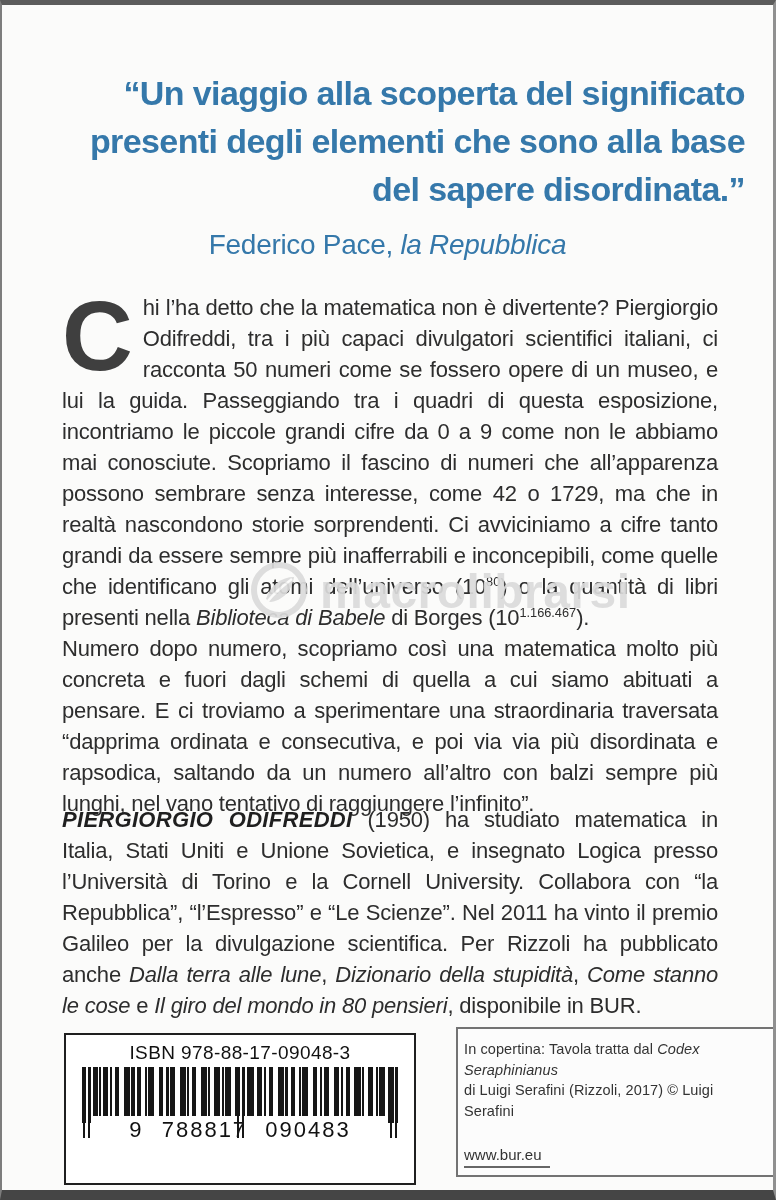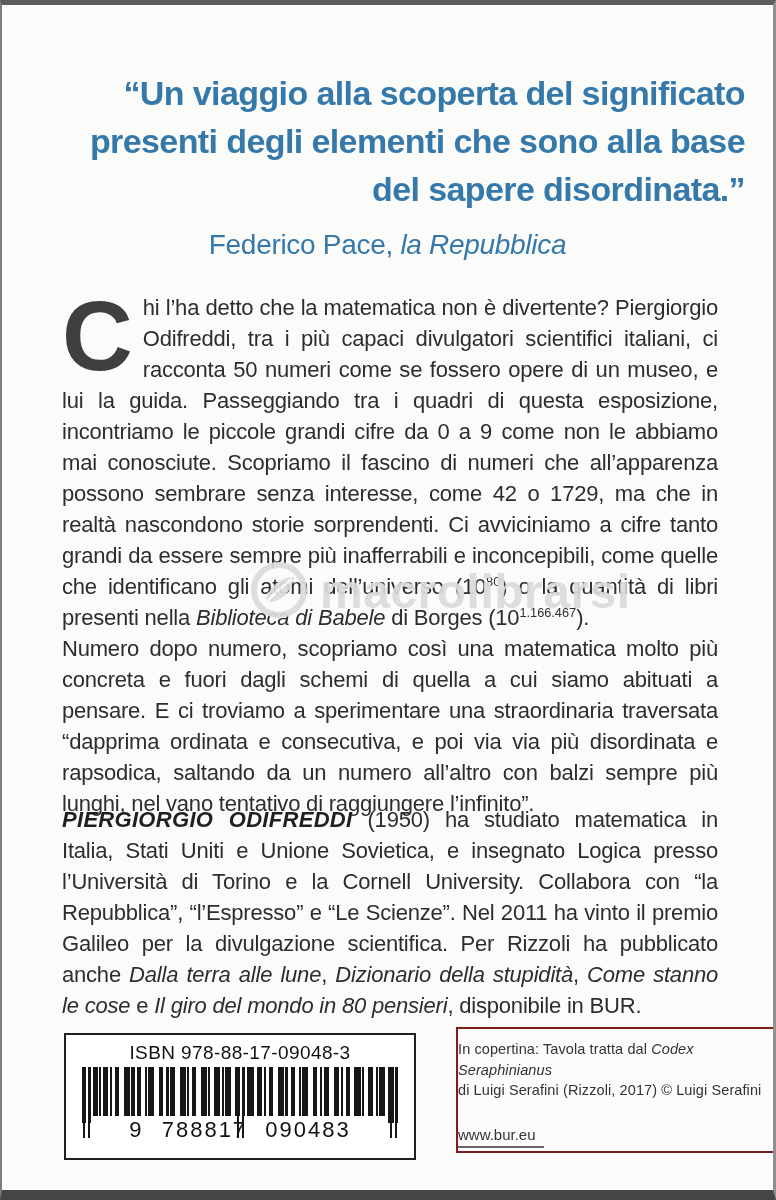--- a/index.html
+++ b/index.html
@@ -38,21 +38,21 @@
   .seg-b{font-weight:800;letter-spacing:0.3px;color:#1f1f1f;font-style:italic;}
   .seg-sup{vertical-align:super;font-size:58%;letter-spacing:0;line-height:0;margin-top:37px;}
   
   .watermark{
     position:absolute;left:248px;top:556px;display:flex;align-items:center;gap:12px;
     color:#dbdbdb;opacity:0.92;pointer-events:none;
   }
   .watermark-text{font-size:48px;font-weight:600;letter-spacing:0.5px;line-height:60px;}
   
   .barcode-box{
-    position:absolute;left:62px;top:1028px;width:352px;height:127px;box-sizing:border-box;
+    position:absolute;left:62px;top:1028px;width:352px;height:152px;box-sizing:border-box;
     background:#fff;border:2px solid #1f1f1f;text-align:center;
   }
   .isbn-label{font-size:19px;margin-top:7px;letter-spacing:0.4px;color:#111;}
   .bars-wrap{position:relative;margin:3px 16px 0;height:76px;}
   .bars{
     position:absolute;left:0;right:0;top:0;height:56px;
     background:
       repeating-linear-gradient(90deg,#161616 0 2px,transparent 2px 7px),
       repeating-linear-gradient(90deg,#161616 0 4px,transparent 4px 11px),
       repeating-linear-gradient(90deg,#161616 0 2px,transparent 2px 17px);
@@ -61,22 +61,22 @@
     position:absolute;top:0;width:7px;height:71px;z-index:2;
     background:linear-gradient(90deg,#161616 0 2px,transparent 2px 5px,#161616 5px 7px);
   }
   .g-left{left:1px;} .g-mid{left:calc(50% - 3px);} .g-right{right:1px;}
   .digits{
     position:absolute;left:11px;right:11px;top:49px;z-index:1;background:#fff;
     font-size:22px;letter-spacing:2px;word-spacing:10px;color:#111;padding-top:1px;
   }
   
   .info-box{
-    position:absolute;left:454px;top:1022px;width:319px;height:126px;box-sizing:border-box;
-    border:2px solid #7f1d1d;padding:10px 0;background:#fcfcfc;color:#333;
+    position:absolute;left:454px;top:1022px;width:319px;height:150px;box-sizing:border-box;
+    border:2px solid #737373;padding:10px 6px;background:#fcfcfc;color:#333;
   }
   .credit-line{font-size:14.5px;line-height:20.5px;letter-spacing:0.1px;}
   .website{
     display:inline-block;margin-top:25px;padding:0 8px 3px 0;
     border-bottom:2px solid #666;font-size:15px;color:#333;
   }
 </style>
 </head>
 <body>
 

